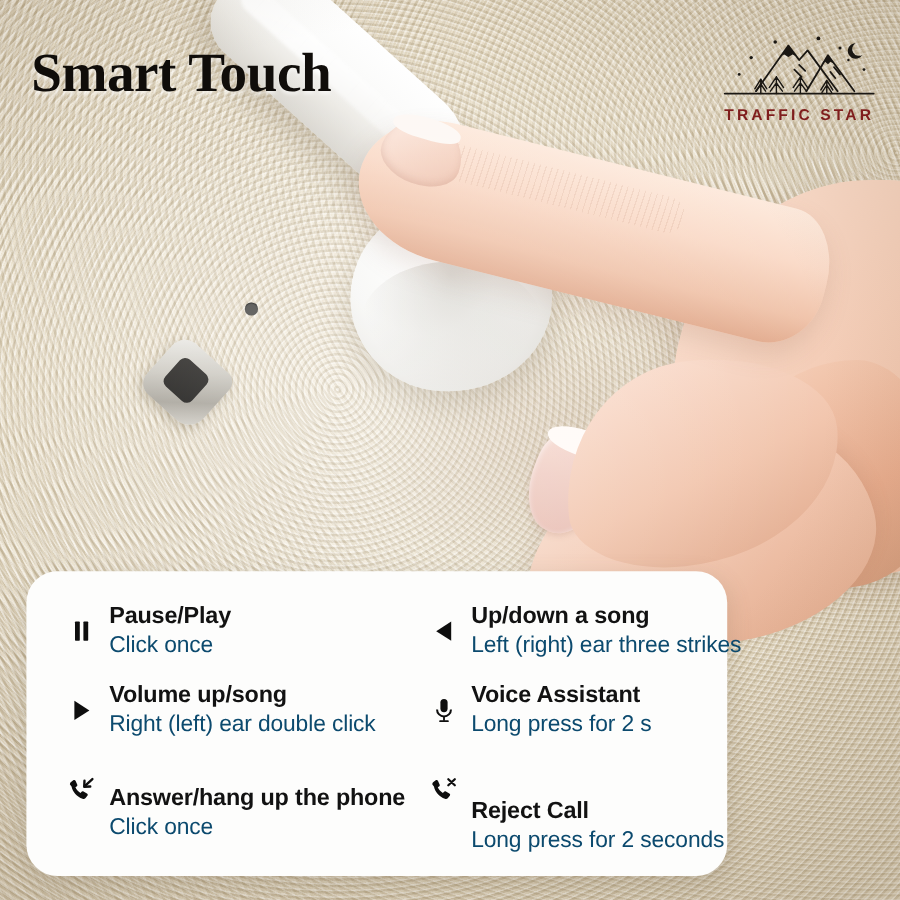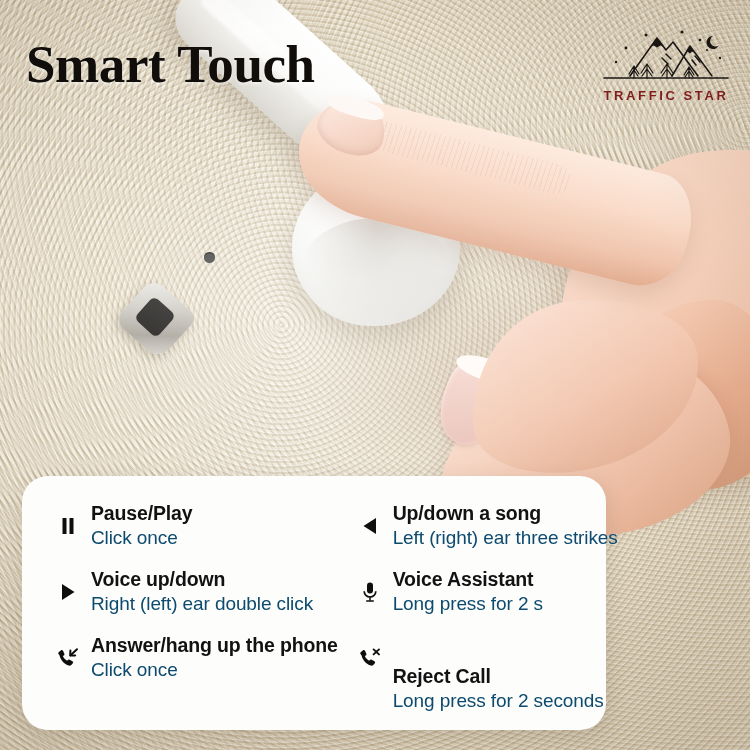--- a/index.html
+++ b/index.html
@@ -190,21 +190,21 @@
   .bud-tip-in{
     position:absolute; left:140px; top:302px; width:30px; height:30px;
     background:linear-gradient(140deg,#2e2c29,#1a1917);
     border-radius:6px; transform:rotate(42deg);
   }
 
   
   .title{
     position:absolute; left:26px; top:38px;
     font-family:"Liberation Serif", serif;
-    font-weight:700; font-size:53px; line-height:1;
+    font-weight:700; font-size:46px; line-height:1;
     color:#100d0a; letter-spacing:-.4px;
     text-shadow:0 2px 3px rgba(255,255,255,.55);
   }
 
   
   .logo{ position:absolute; right:18px; top:26px; width:132px; }
   .logo svg{ display:block; width:132px; height:60px; }
   .logo-text{
     margin-top:2px; text-align:center;
     font-family:"Liberation Sans", sans-serif;
@@ -345,21 +345,21 @@
       </span>
     </div>
 
     <div class="item">
       <span class="ic">
         <svg width="18" height="20" viewBox="0 0 18 20" fill="currentColor">
           <path d="M3 2 L3 18 L15.5 10 Z"></path>
         </svg>
       </span>
       <span class="txt">
-        <span class="t-title" style="display: block;">Voice up/down</span>
+        <span class="t-title" style="display: block;">Volume up/song</span>
         <span class="t-sub" style="display: block;">Right (left) ear double click</span>
       </span>
     </div>
 
     <div class="item">
       <span class="ic">
         <svg width="18" height="22" viewBox="0 0 18 22" fill="currentColor">
           <rect x="6" y="1.5" width="6" height="11" rx="3"></rect>
           <path d="M3.2 10.2 a5.8 5.8 0 0 0 11.6 0" fill="none" stroke="currentColor" stroke-width="1.7"></path>
           <rect x="8.25" y="15.6" width="1.5" height="4"></rect>
@@ -378,21 +378,21 @@
           <path d="M3.6 8.4 c0.9 4.6 4.6 8.6 9.2 10.2 c1 0.35 1.9 0.05 2.5 -0.65 l1.5 -1.8
                    c0.55 -0.65 0.4 -1.55 -0.35 -1.95 l-2.85 -1.55 c-0.6 -0.35 -1.35 -0.2 -1.8 0.35
                    l-0.7 0.85 c-1.9 -1.1 -3.4 -2.75 -4.25 -4.75 l0.95 -0.6
                    c0.6 -0.38 0.82 -1.1 0.53 -1.72 l-1.3 -2.95 c-0.35 -0.8 -1.25 -1.05 -1.95 -0.55
                    l-1.9 1.35 c-0.72 0.52 -1.05 1.38 -0.87 2.22 Z"></path>
           <path d="M21 2.2 L14.6 8.2" stroke="currentColor" stroke-width="2" fill="none" stroke-linecap="round"></path>
           <path d="M14.4 3.6 L14.2 8.6 L19.2 8.4" stroke="currentColor" stroke-width="2" fill="none" stroke-linecap="round" stroke-linejoin="round"></path>
         </svg>
       </span>
       <span class="txt">
-        <span class="t-title" style="display: block;">Answer/hang up the phone</span>
+        <span class="t-title" style="display: block; margin-top: 20px;">Answer/hang up the phone</span>
         <span class="t-sub" style="display: block;">Click once</span>
       </span>
     </div>
 
     <div class="item">
       <span class="ic">
         <svg width="24" height="22" viewBox="0 0 24 22" fill="currentColor">
           <path d="M3.6 8.4 c0.9 4.6 4.6 8.6 9.2 10.2 c1 0.35 1.9 0.05 2.5 -0.65 l1.5 -1.8
                    c0.55 -0.65 0.4 -1.55 -0.35 -1.95 l-2.85 -1.55 c-0.6 -0.35 -1.35 -0.2 -1.8 0.35
                    l-0.7 0.85 c-1.9 -1.1 -3.4 -2.75 -4.25 -4.75 l0.95 -0.6

